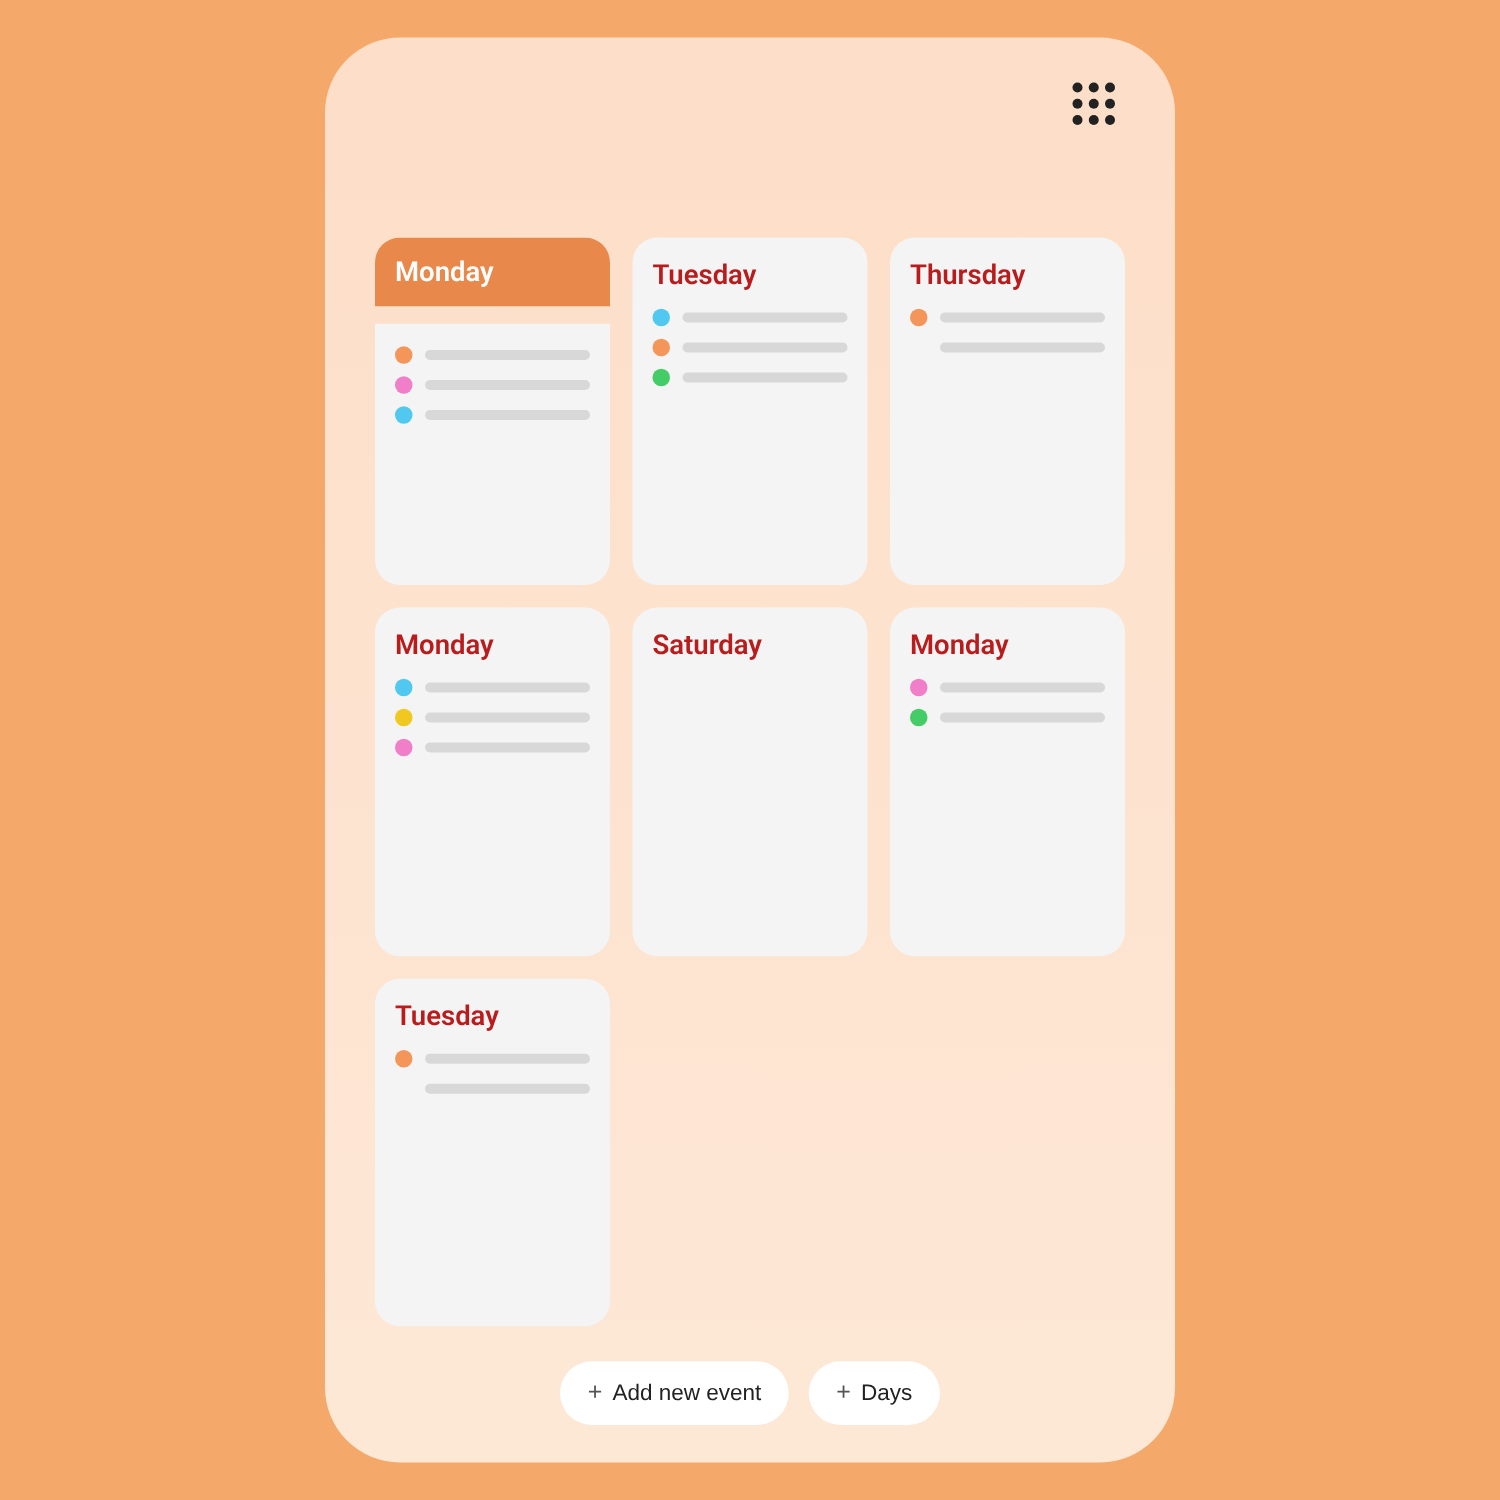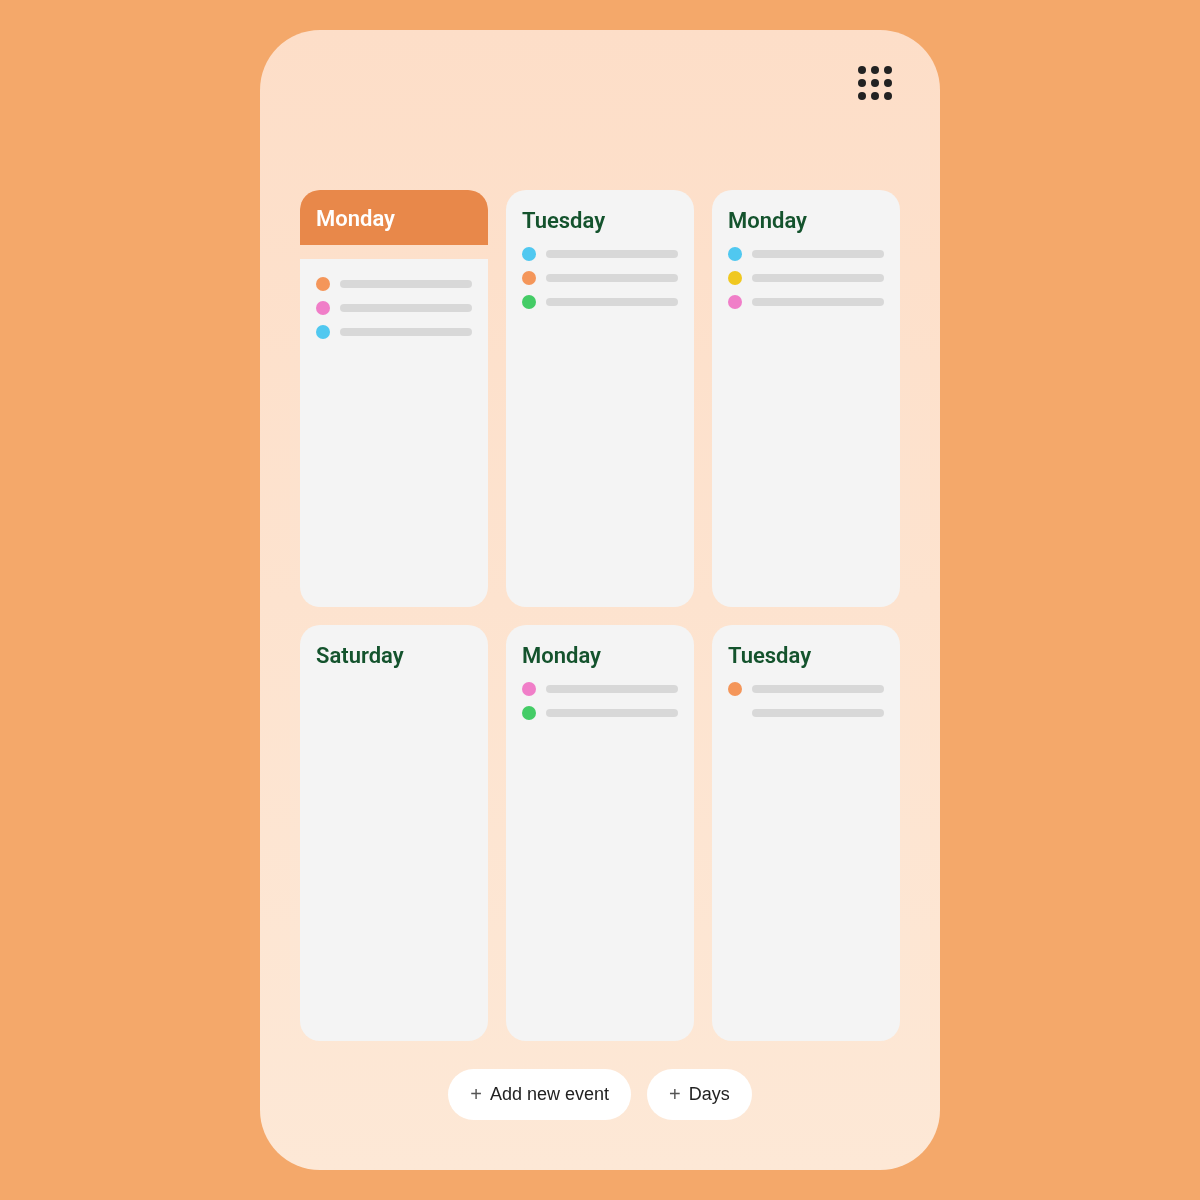--- a/index.html
+++ b/index.html
@@ -13,21 +13,21 @@
       width: 1200px;
       font-family: -apple-system, BlinkMacSystemFont, 'Segoe UI', Roboto, sans-serif;
     }
 
     .phone-frame {
       background: linear-gradient(180deg, #FDDEC8 0%, #FDE8D6 100%);
       border-radius: 60px;
       width: 680px;
       min-height: 1140px;
       position: relative;
-      padding: 60px 40px 40px 40px;
+      padding: 60px 40px 20px 40px;
       display: flex;
       flex-direction: column;
       gap: 0;
     }
 
     .grid-icon {
       position: absolute;
       top: 36px;
       right: 48px;
       display: grid;
@@ -79,21 +79,21 @@
       flex: 1;
     }
 
     .day-header {
       margin-bottom: 14px;
     }
 
     .day-name {
       font-size: 22px;
       font-weight: 600;
-      color: #14532d;
+      color: #b91c1c;
     }
 
     .active-day .day-name {
       color: #fff;
     }
 
     .event-list {
       display: flex;
       flex-direction: column;
       gap: 10px;
@@ -235,20 +235,35 @@
             <div class="event-bar long"></div>
           </div>
           <div class="event-item">
             <div class="event-dot" style="background: rgb(68, 204, 102);"></div>
             <div class="event-bar long"></div>
           </div>
         </div>
       </div>
       <div class="day-card">
         <div class="day-header">
+          <div class="day-name">Thursday</div>
+        </div>
+        <div class="event-list">
+          <div class="event-item">
+            <div class="event-dot" style="background: rgb(244, 150, 90);"></div>
+            <div class="event-bar long"></div>
+          </div>
+          <div class="event-item">
+            <div style="width: 14px; height: 14px; flex-shrink: 0;"></div>
+            <div class="event-bar long"></div>
+          </div>
+        </div>
+      </div>
+      <div class="day-card">
+        <div class="day-header">
           <div class="day-name">Monday</div>
         </div>
         <div class="event-list">
           <div class="event-item">
             <div class="event-dot" style="background: rgb(80, 200, 240);"></div>
             <div class="event-bar long"></div>
           </div>
           <div class="event-item">
             <div class="event-dot" style="background: rgb(240, 200, 32);"></div>
             <div class="event-bar long"></div>

